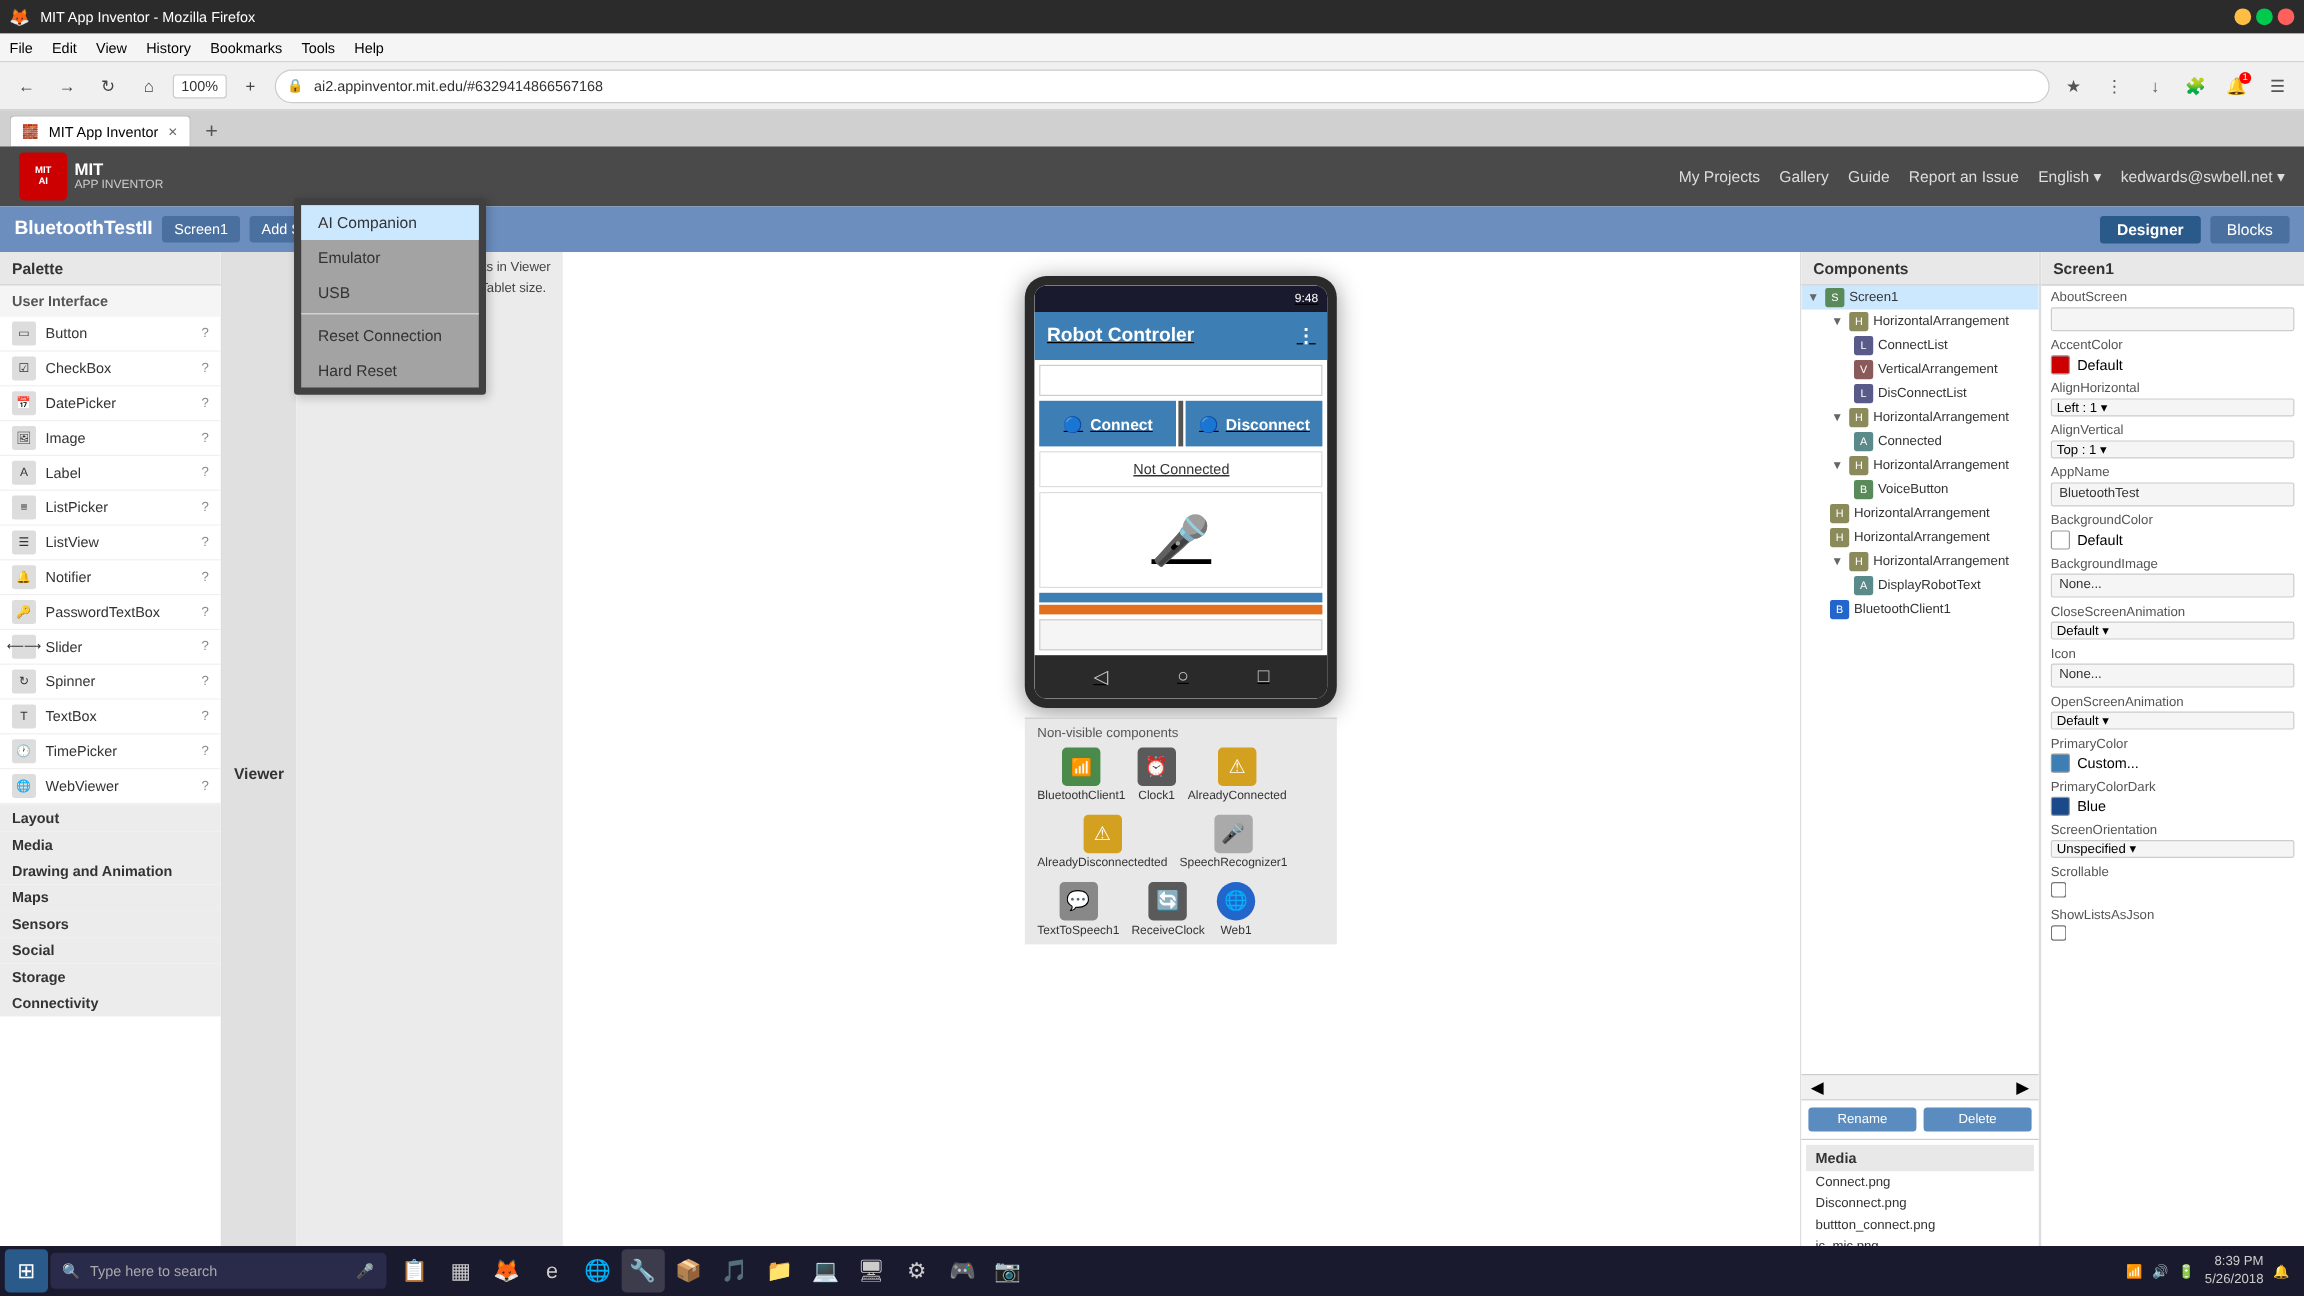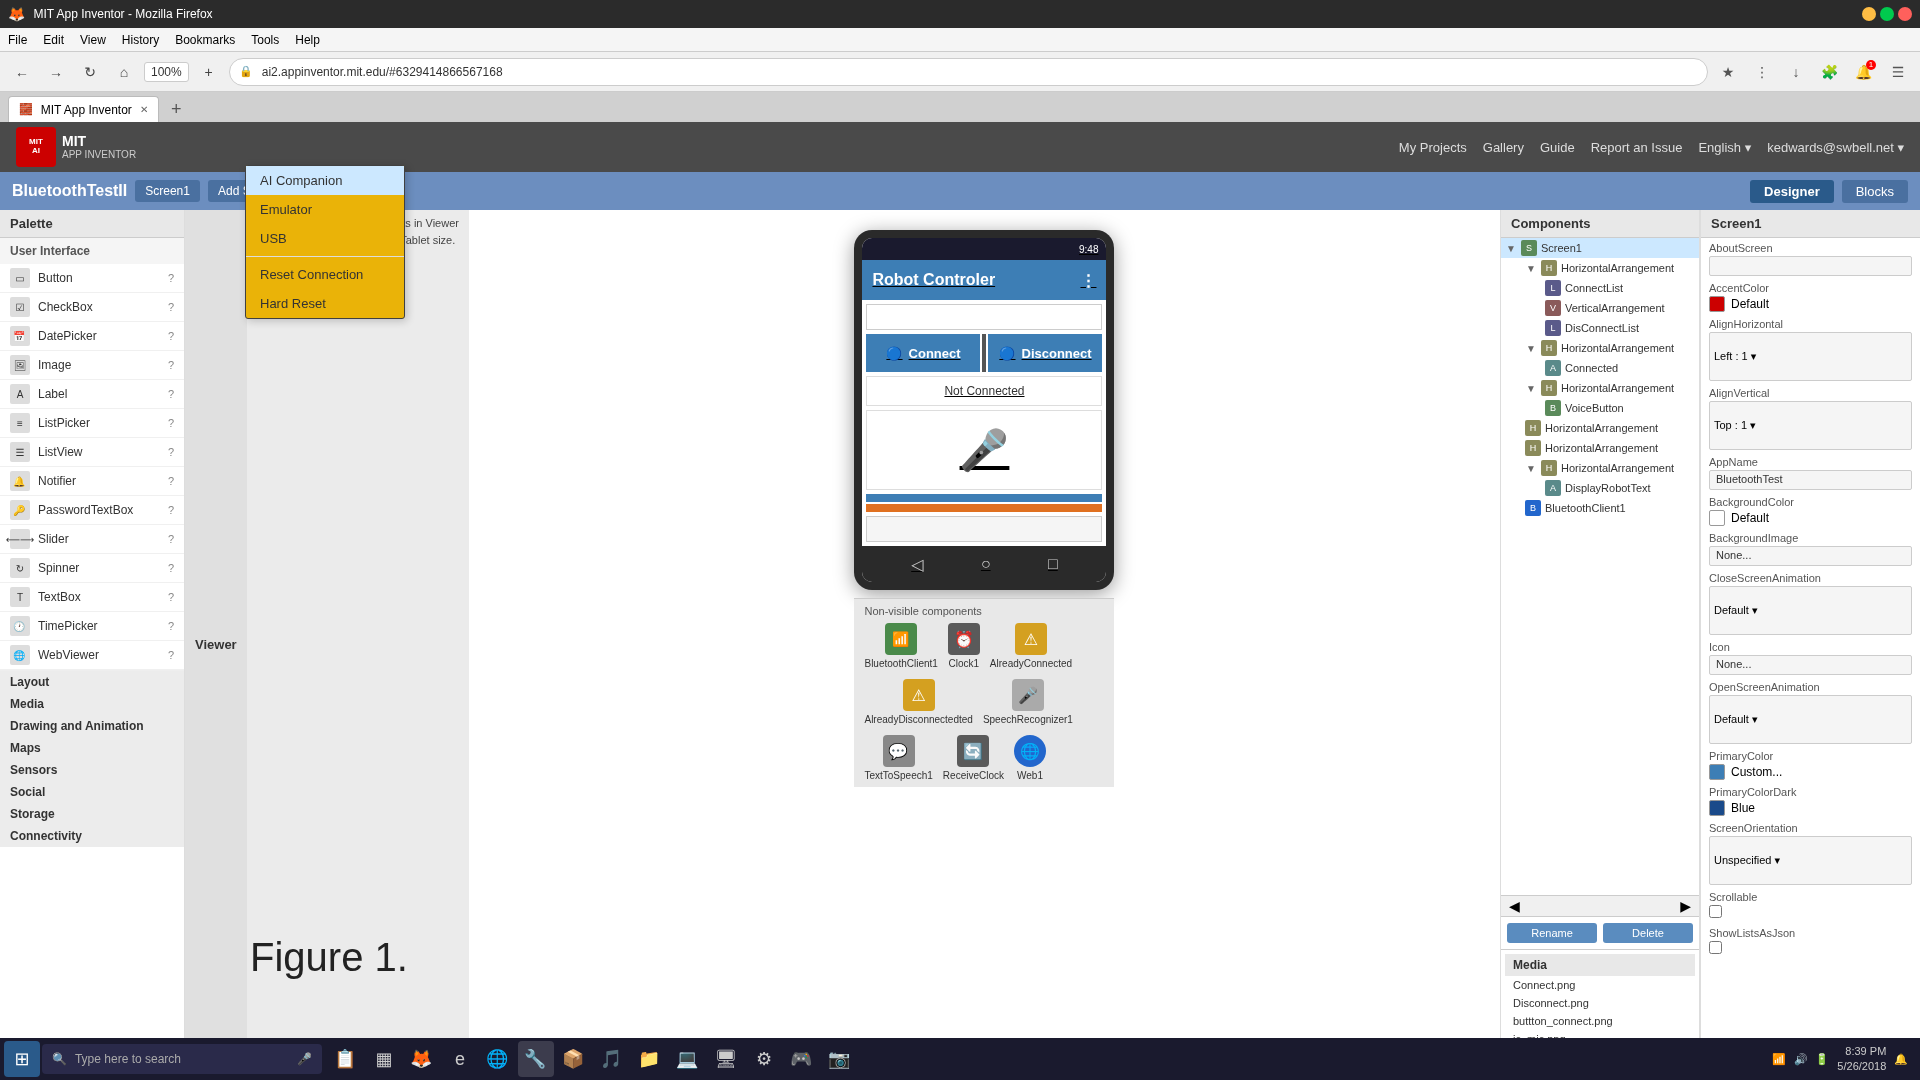--- a/index.html
+++ b/index.html
@@ -563,37 +563,37 @@
     }
     .color-box {
       width: 16px; height: 16px;
       border: 1px solid #999;
       border-radius: 2px;
     }
     .prop-select {
       background: #f5f5f5;
       border: 1px solid #ccc;
       border-radius: 2px;
-      padding: 17px 4px;
+      padding: 0 4px;
       font-size: 11px;
     }
 
     
     .dropdown-overlay {
       position: fixed;
       top: 0; left: 0; right: 0; bottom: 0;
       z-index: 100;
       pointer-events: none;
     }
     .dropdown-menu {
       position: absolute;
       top: 165px;
       left: 245px;
-      background: #eab308;
-      border: 1px solid #404040;
+      background: #a3a3a3;
+      border: 6px solid #404040;
       border-radius: 3px;
       box-shadow: 2px 2px 8px rgba(0,0,0,0.2);
       z-index: 200;
       min-width: 160px;
       pointer-events: all;
     }
     .dropdown-item {
       padding: 7px 14px;
       font-size: 13px;
       cursor: pointer;
@@ -946,23 +946,20 @@
                 <span>ReceiveClock</span>
               </div>
               <div class="nonvisible-item">
                 <div class="nonvisible-item-icon" style="background:#2266cc; color:white; border-radius:50%;">🌐</div>
                 <span>Web1</span>
               </div>
             </div>
           </div>
         </div>
 
-        <div class="figure-label" style="position:absolute; bottom:80px; left:220px;">
-          <span>Figure 1.</span>
-        </div>
       </div>
     </div>
 
     <div class="components-panel">
       <div class="panel-header">
         <span>Components</span>
       </div>
       <div class="comp-tree">
 
         <div class="comp-item" style="background:#cce8ff;">

